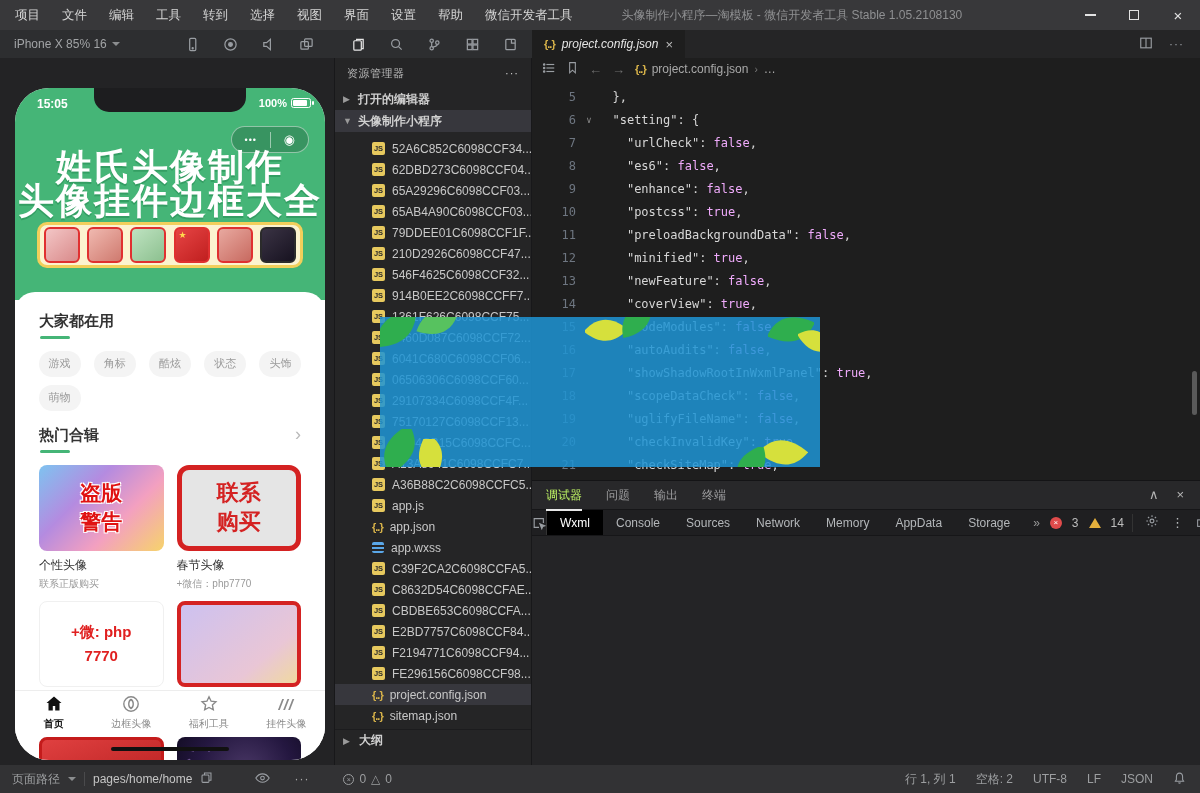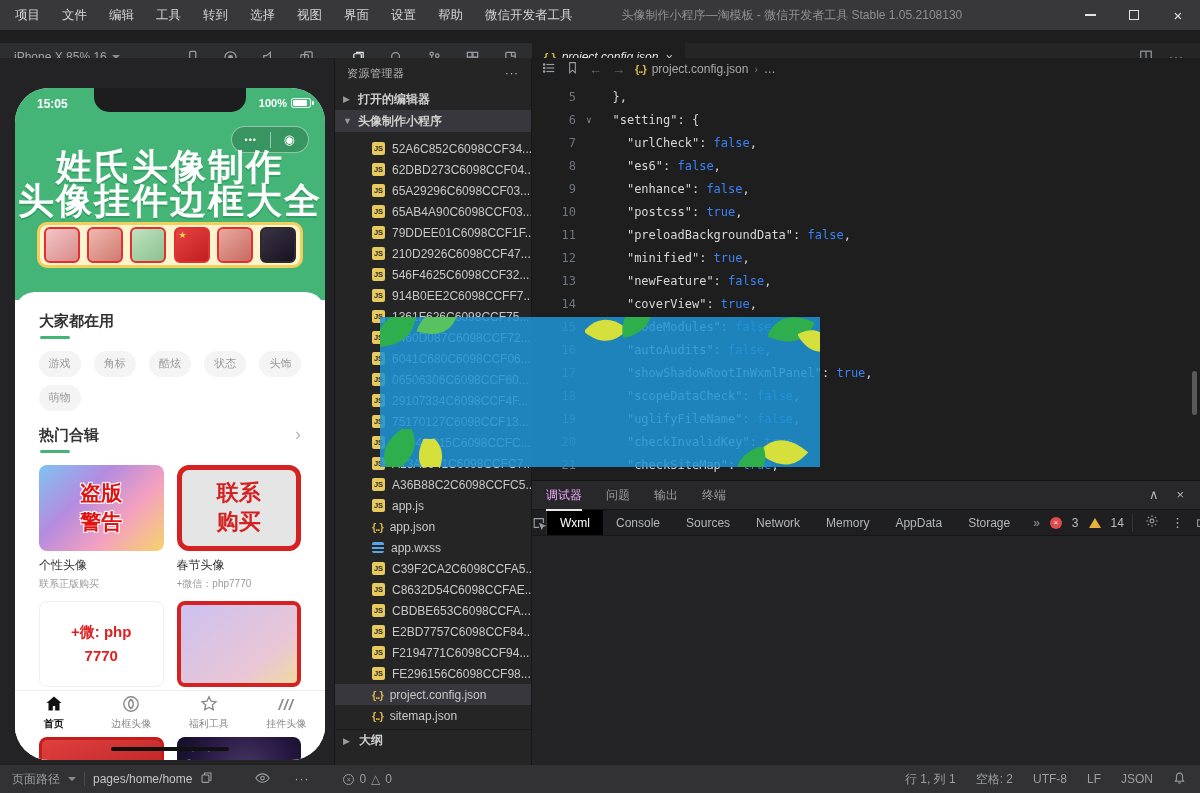--- a/index.html
+++ b/index.html
@@ -10,21 +10,21 @@
     display:flex;align-items:center;color:#d6d6d6;font-size:12.5px;}
   .menu-items{display:flex;gap:0;padding-left:4px;}
   .menu-items span{padding:0 11px;cursor:default;}
   .win-title{color:#8f9092;margin-left:38px;font-size:12px;white-space:nowrap;overflow:hidden;}
   .win-ctrls{margin-left:auto;display:flex;align-items:center;gap:0;height:100%;}
   .win-btn{width:44px;height:100%;display:flex;align-items:center;justify-content:center;color:#e3e3e3;}
   .glyph-min{width:11px;height:1.5px;background:#e3e3e3;display:inline-block;}
   .glyph-max{width:10px;height:10px;border:1.3px solid #e3e3e3;display:inline-block;}
   .glyph-close{font-size:15px;line-height:1;}
   
-  .toolbar{position:absolute;left:0;top:43px;width:1200px;height:28px;background:#2d2e30;
+  .toolbar{position:absolute;left:0;top:30px;width:1200px;height:28px;background:#2d2e30;
     display:flex;align-items:center;color:#a2a4a6;font-size:12px;}
   .device-select{display:flex;align-items:center;gap:5px;padding:0 14px;height:100%;}
   .caret-down{display:inline-block;width:0;height:0;border-left:4px solid transparent;
     border-right:4px solid transparent;border-top:4px solid #8b8d8f;}
   .tb-icons{display:flex;align-items:center;}
   .tb-ic{width:38px;height:28px;display:flex;align-items:center;justify-content:center;}
   svg.ic{stroke:#9a9ea3;fill:none;stroke-width:1.3;}
   svg.ic.bright{stroke:#e8e8e8;}
   .tabstrip{position:absolute;left:532px;top:0;height:28px;right:0;background:#252526;
     display:flex;align-items:stretch;}
@@ -129,27 +129,27 @@
   .bc-sep{color:#7a7a7a;font-size:10px;}
   .nav-arrow{color:#6e6e6e;font-size:13px;}
   .code{position:relative;padding-top:5px;height:400px;overflow:hidden;
     font-family:"DejaVu Sans Mono","Liberation Mono",monospace;font-size:12px;}
   .code-line{height:23px;display:flex;align-items:center;white-space:pre;}
   .ln{width:48px;text-align:right;color:#6e7681;padding-right:4px;flex:0 0 auto;}
   .fold{width:18px;text-align:center;color:#8a8a8a;font-size:9px;flex:0 0 auto;}
   .fold.empty{visibility:hidden;}
   .c-pre,.c-sep,.c-post{color:#d4d4d4;}
   .c-key{color:#d7d7d7;}
-  .c-val{color:#3b82f6;}
+  .c-val{color:#f0abfc;}
   .vsb{position:absolute;right:3px;top:313px;width:5px;height:44px;background:#5a5a5a;border-radius:3px;}
   
   .debugger{position:absolute;left:0;top:422px;width:668px;height:285px;background:#242426;border-top:1px solid #141416;}
   .dbg-tabs{height:28px;display:flex;align-items:center;gap:24px;padding:0 14px;color:#9d9d9f;font-size:12px;
     background:#28282a;}
-  .dbg-tab.active{color:#f0abfc;position:relative;}
+  .dbg-tab.active{color:#bef264;position:relative;}
   .dbg-tab.active::after{content:"";position:absolute;left:0;right:0;bottom:-7px;height:2px;background:#e8e8e8;}
   .dbg-right{margin-left:auto;display:flex;gap:18px;color:#b5b5b5;font-size:13px;}
   .devtools-row{height:27px;display:flex;align-items:center;background:#1f1f21;border-top:1px solid #161618;
     border-bottom:1px solid #161618;color:#b4b7ba;font-size:12px;}
   .insp{width:34px;display:flex;justify-content:center;border-right:1px solid #333;height:100%;align-items:center;}
   .dt-tab{padding:0 13px;height:100%;display:flex;align-items:center;}
   .dt-tab.active{background:#000;color:#fff;}
   .dt-more{padding:0 10px;color:#9a9a9a;}
   .badges{margin-left:auto;display:flex;align-items:center;gap:10px;padding-right:8px;}
   .err-dot{width:12px;height:12px;border-radius:50%;background:#e04b4b;color:#fff;font-size:8px;

